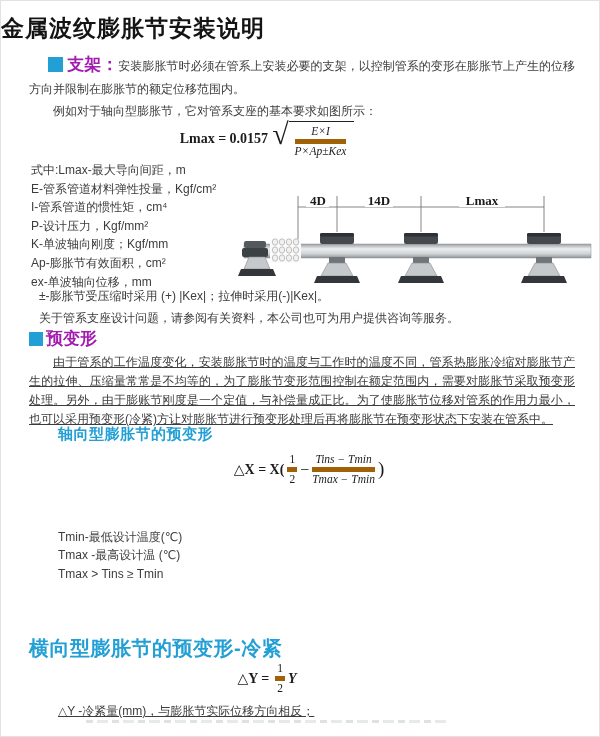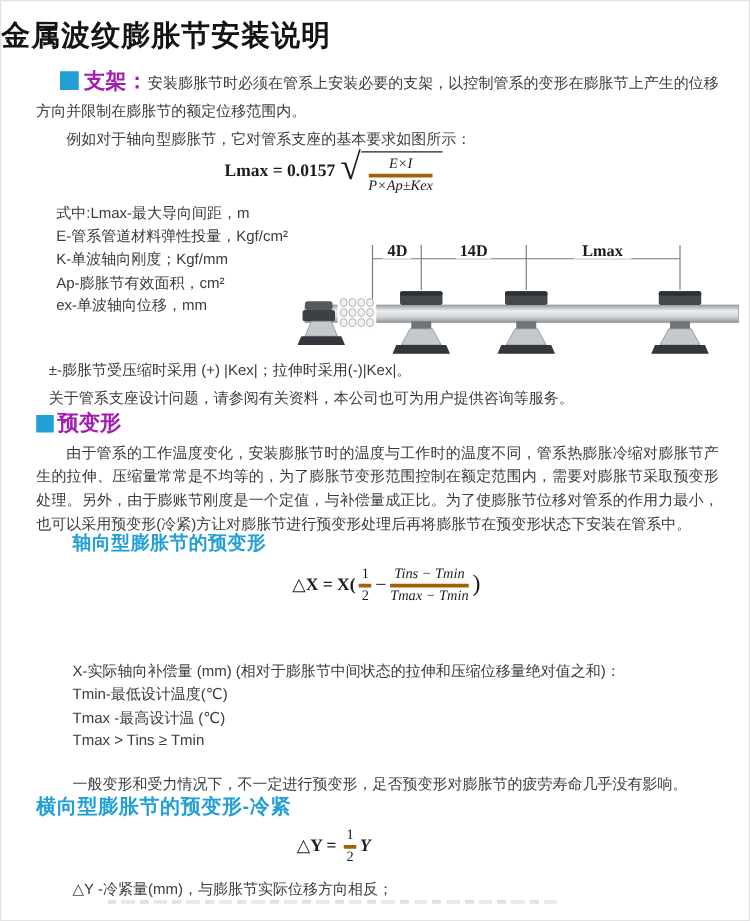--- a/index.html
+++ b/index.html
@@ -2,38 +2,38 @@
 <html><head>
 <meta charset="utf-8">
 <style>
   html,body{margin:0;padding:0;background:#f4f4f4;}
   .page{position:relative;width:600px;height:737px;margin:0 auto;background:#fff;
         font-family:"Liberation Sans","DejaVu Sans",sans-serif;color:#3b3b3b;
         overflow:hidden;border:1px solid #e2e2e2;box-sizing:border-box;}
   .abs{position:absolute;}
   .title{width:100%;text-align:left;font-size:23px;font-weight:bold;color:#141414;letter-spacing:1px;}
   .bt{font-size:12px;line-height:22.5px;text-align:justify;color:#3c3c3c;}
-  .bt2{font-size:12px;line-height:19px;text-align:justify;color:#3c3c3c;}
+  .bt2{font-size:12px;line-height:19px;text-align:justify;color:#3c3c3c;text-decoration:underline;}
   .ind{text-indent:2em;}
   .sq{display:inline-block;width:15px;height:15px;background:#229fd4;vertical-align:-2px;margin-right:4px;}
   .sq2{display:inline-block;width:14px;height:14px;background:#229fd4;vertical-align:-2px;margin-right:3px;}
   .h1{color:#a21caf;font-size:17px;font-weight:bold;}
   .h2{color:#229fd4;font-size:15px;font-weight:bold;letter-spacing:.5px;}
-  .h3{color:#229fd4;font-size:16px;font-weight:bold;letter-spacing:.5px;}
+  .h3{color:#229fd4;font-size:20px;font-weight:bold;letter-spacing:.5px;}
   .defs{font-size:12px;line-height:18.6px;color:#3c3c3c;}
   .defs .d{white-space:nowrap;}
   .defs .lvl1{}
   .notes{font-size:12px;line-height:21.5px;color:#3c3c3c;}
   .items{font-size:12px;line-height:18.3px;color:#3c3c3c;}
   .fml{font-family:"Liberation Serif","DejaVu Serif",serif;color:#1c1c1c;
        display:flex;justify-content:center;align-items:center;}
   .fml .bold{font-weight:bold;font-size:14px;}
   .frac{display:inline-flex;flex-direction:column;text-align:center;vertical-align:middle;
         line-height:1.15;font-size:11.5px;margin:0 3px;}
-  .frac .num{border-bottom:3px solid #a16207;padding:0 2px 1px;}
+  .frac .num{border-bottom:5px solid #a16207;padding:0 2px 1px;}
   .frac .den{padding-top:1px;}
   .it{font-style:italic;}
   .sqrt{display:inline-flex;align-items:flex-start;margin-left:4px;}
   .sqrt .rad{font-size:30px;line-height:1;font-weight:normal;transform:translateY(-1px);}
   .sqrt .inner{border-top:1.4px solid #222;padding:3px 5px 0 3px;margin-top:1px;}
   .paren{font-size:19px;font-weight:normal;transform:translateY(-1px);}
   .cut{background:repeating-linear-gradient(90deg,#9aa4a8 0 7px,#fff 7px 11px,#b3bcbf 11px 22px,#fff 22px 26px);
        opacity:.32;}
 </style>
 </head>
@@ -55,23 +55,25 @@
       <span class="rad">√</span>
       <span class="inner">
         <span class="frac" style="font-size:11.5px;">
           <span class="num it">E×I</span>
           <span class="den it">P×Ap±Kex</span>
         </span>
       </span>
     </span>
   </div>
 
-  <div class="abs defs" style="top:160px;left:44px;">
+  <div class="abs defs" style="top:160px;left:30px;">
     <div class="d">式中:Lmax-最大导向间距，m</div>
     <div class="d lvl1">E-管系管道材料弹性投量，Kgf/cm²</div>
+    <div class="d lvl1">I-管系管道的惯性矩，cm⁴</div>
+    <div class="d lvl1">P-设计压力，Kgf/mm²</div>
     <div class="d lvl1">K-单波轴向刚度；Kgf/mm</div>
     <div class="d lvl1">Ap-膨胀节有效面积，cm²</div>
     <div class="d lvl1">ex-单波轴向位移，mm</div>
   </div>
 
   <div class="abs notes" style="top:285px;left:38px;width:530px;">
     <div>±-膨胀节受压缩时采用 (+) |Kex|；拉伸时采用(-)|Kex|。</div>
     <div>关于管系支座设计问题，请参阅有关资料，本公司也可为用户提供咨询等服务。</div>
   </div>
 
@@ -157,27 +159,25 @@
     <span>−</span>
     <span class="frac">
       <span class="num it">Tins − Tmin</span>
       <span class="den it">Tmax − Tmin</span>
     </span>
     <span class="paren">)</span>
   </div>
 
 
   <div class="abs items" style="top:527px;left:57px;width:520px;">
-    <div>X-实际轴向补偿量 (mm) (相对于膨胀节中间状态的拉伸和压缩位移量绝对值之和)：</div>
     <div>Tmin-最低设计温度(℃)</div>
     <div>Tmax -最高设计温 (℃)</div>
     <div>Tmax &gt; Tins ≥ Tmin</div>
   </div>
 
-  <div class="abs bt2" style="top:617px;left:57px;width:520px;">一般变形和受力情况下，不一定进行预变形，足否预变形对膨胀节的疲劳寿命几乎没有影响。</div>
 
   <div class="abs h3" style="top:634px;left:28px;">横向型膨胀节的预变形-冷紧</div>
 
   <div class="abs fml" style="top:661px;left:0;width:532px;">
     <span class="bold" style="margin-right:3px;">△Y =</span>
     <span class="frac">
       <span class="num">1</span>
       <span class="den">2</span>
     </span>
     <span class="bold it">Y</span>

